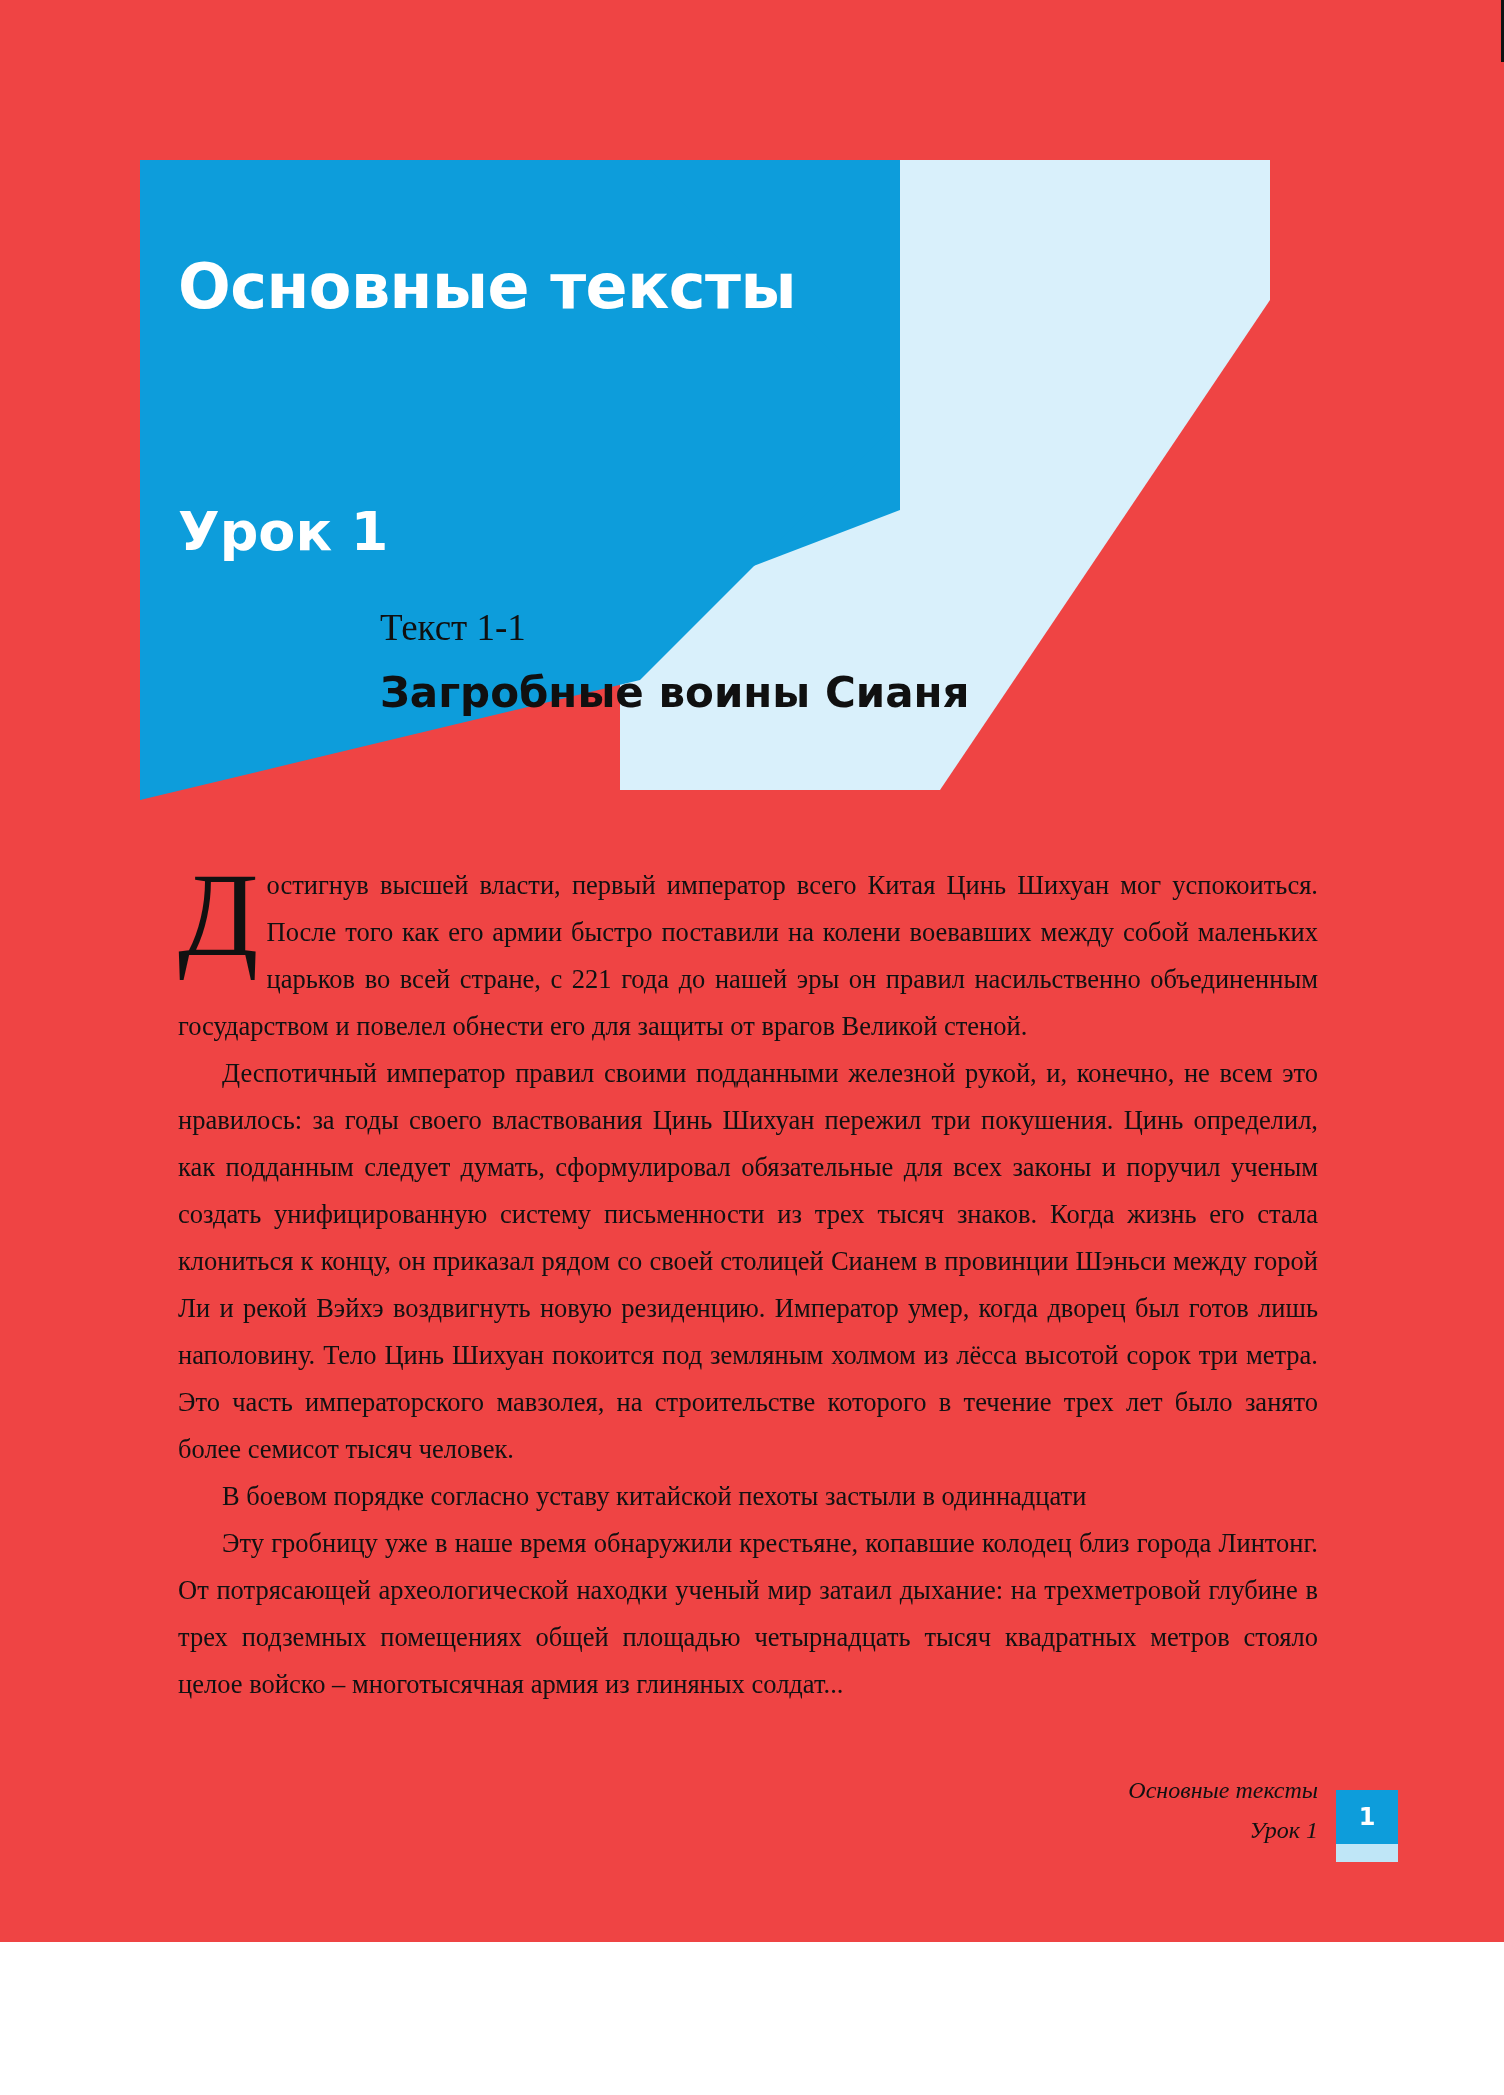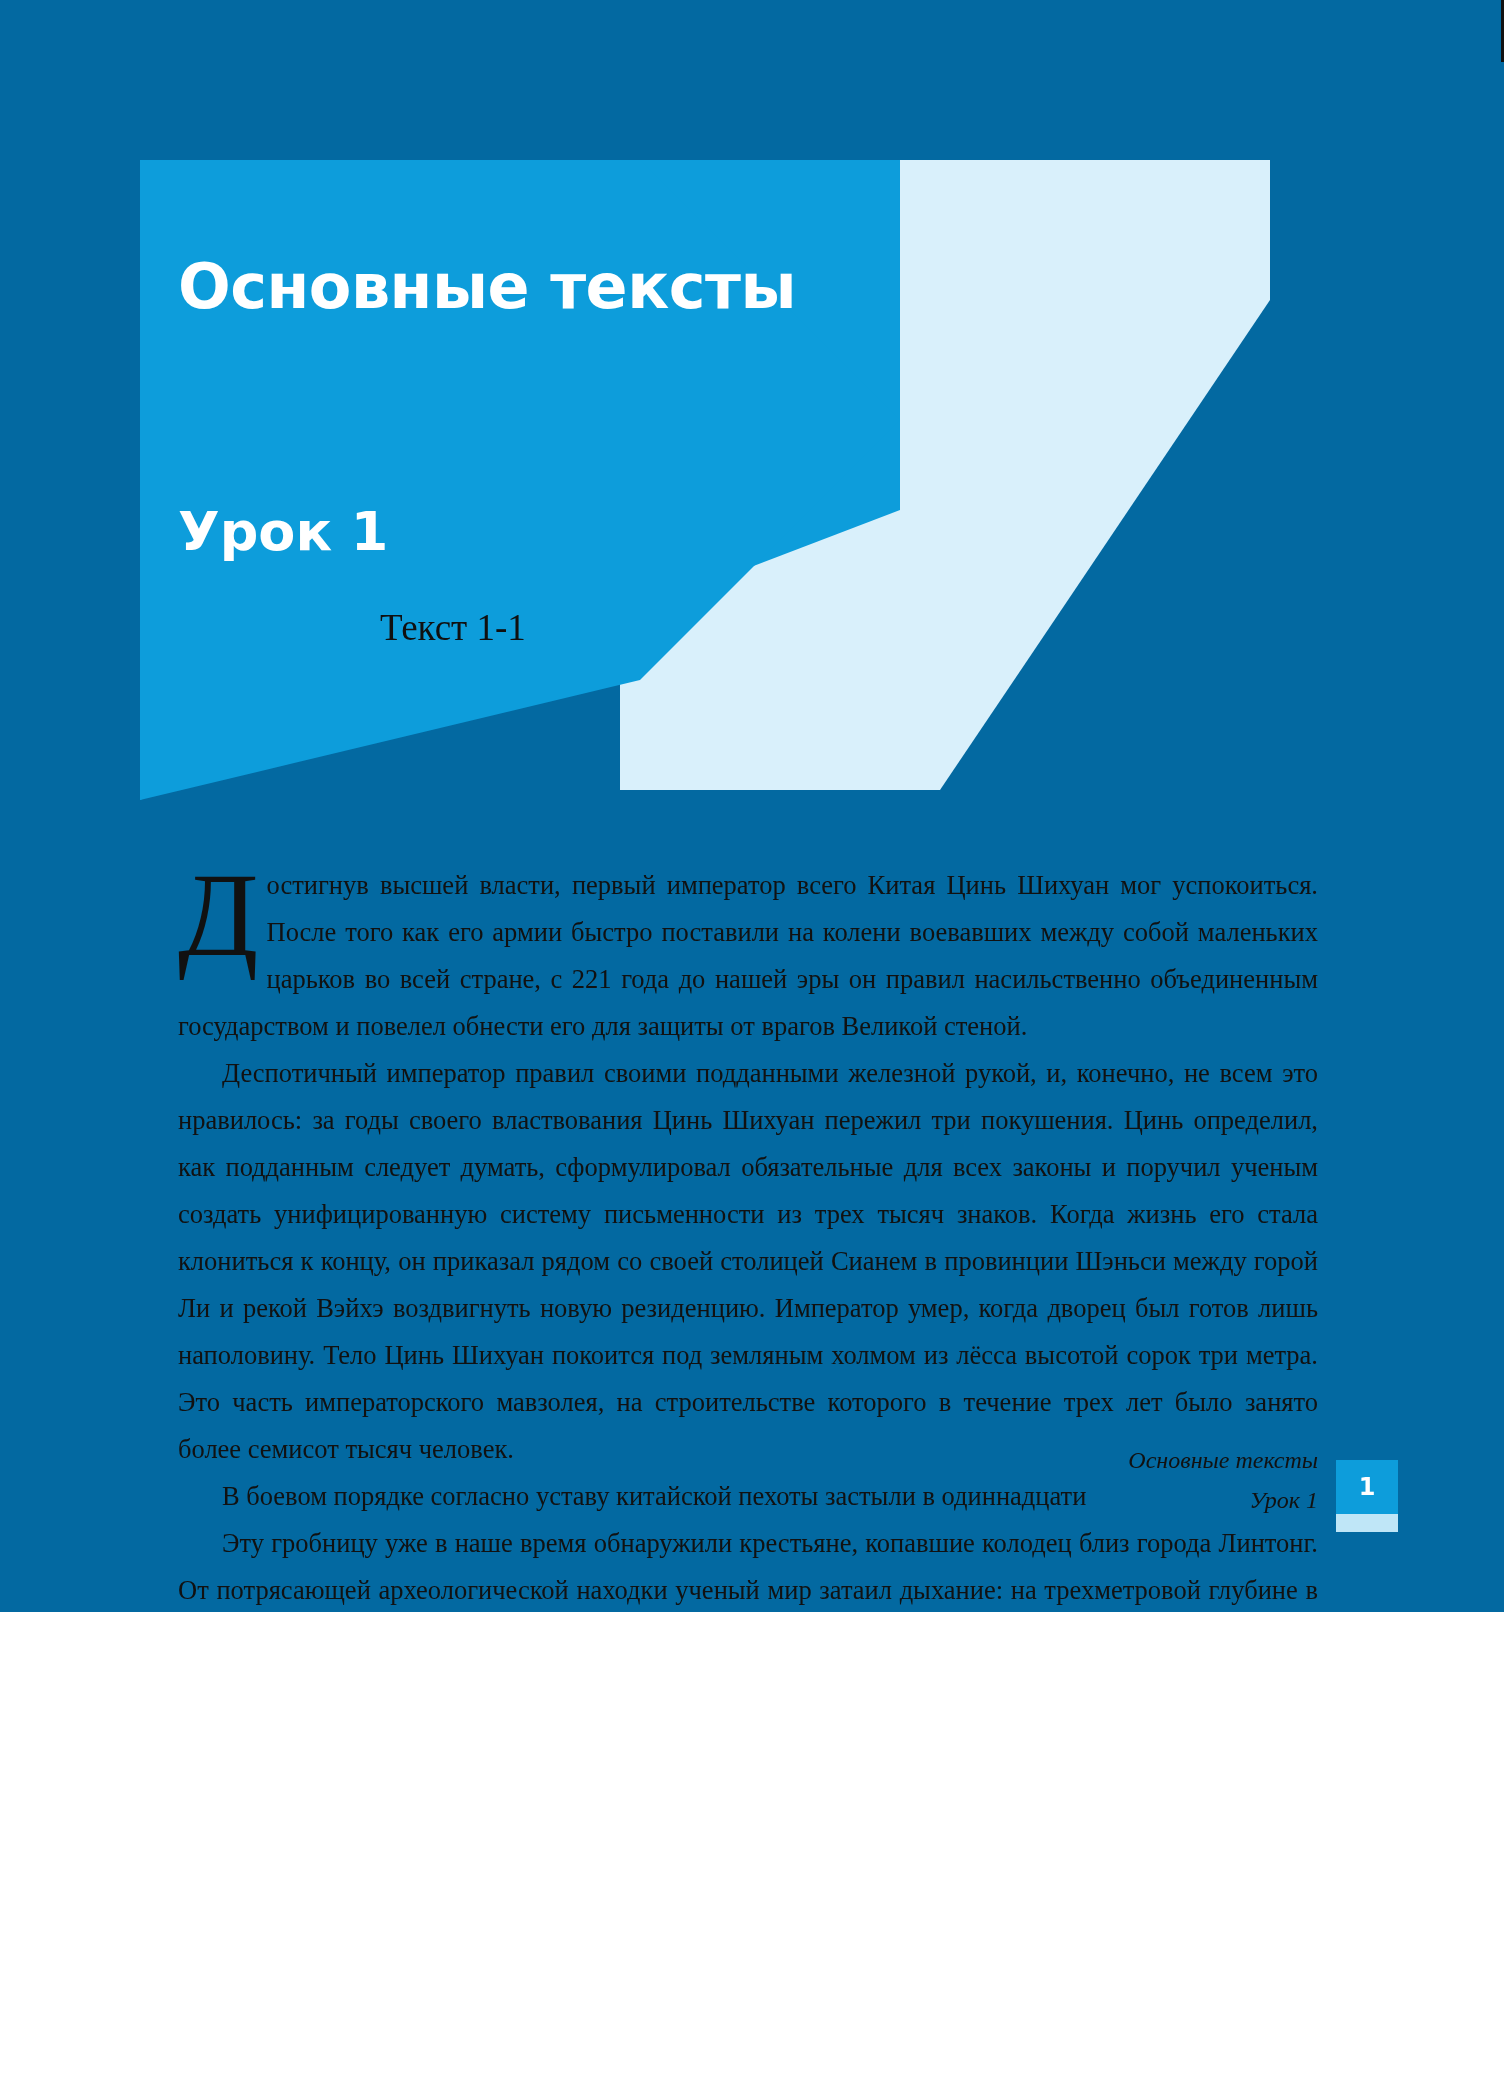--- a/index.html
+++ b/index.html
@@ -3,22 +3,22 @@
 <meta charset="utf-8">
 <style>
   html, body {
     margin: 0;
     padding: 0;
     background: #ffffff;
   }
   .page {
     position: relative;
     width: 1504px;
-    height: 1612px;
-    background: #0369a1;
+    height: 1942px;
+    background: #ef4444;
     overflow: hidden;
     font-family: "Liberation Serif", serif;
   }
 
   
   .hero {
     position: absolute;
     left: 0;
     top: 0;
     width: 1504px;
@@ -152,20 +152,21 @@
     <svg width="1504" height="830" viewBox="0 0 1504 830" xmlns="http://www.w3.org/2000/svg">
       <polygon points="620,160 1270,160 1270,300 940,790 620,790" fill="#d9f0fb"></polygon>
       <polygon points="140,160 900,160 900,420 900,510 140,800" fill="#0d9ddb"></polygon>
       <polygon points="140,160 640,160 900,420 640,680 140,800" fill="#0d9ddb"></polygon>
     </svg>
   </div>
 
   <div class="hero-title">Основные тексты</div>
   <div class="lesson-title">Урок 1</div>
   <div class="text-label">Текст 1-1</div>
+  <div class="text-heading">Загробные воины Сианя</div>
 
   <div class="body">
     <p class="first"><span class="dropcap">Д</span><span>остигнув высшей власти, первый император всего Китая Цинь Шихуан мог успокоиться. После того как его армии быстро поставили на колени воевавших между собой маленьких царьков во всей стране, с 221 года до нашей эры он правил насильственно объединенным государством и повелел обнести его для защиты от врагов Великой стеной.</span></p>
     <p>Деспотичный император правил своими подданными железной рукой, и, конечно, не всем это нравилось: за годы своего властвования Цинь Шихуан пережил три покушения. Цинь определил, как подданным следует думать, сформулировал обязательные для всех законы и поручил ученым создать унифицированную систему письменности из трех тысяч знаков. Когда жизнь его стала клониться к концу, он приказал рядом со своей столицей Сианем в провинции Шэньси между горой Ли и рекой Вэйхэ воздвигнуть новую резиденцию. Император умер, когда дворец был готов лишь наполовину. Тело Цинь Шихуан покоится под земляным холмом из лёсса высотой сорок три метра. Это часть императорского мавзолея, на строительстве которого в течение трех лет было занято более семисот тысяч человек.</p>
     <p>В боевом порядке согласно уставу китайской пехоты застыли в одиннадцати</p>
     <p>Эту гробницу уже в наше время обнаружили крестьяне, копавшие колодец близ города Линтонг. От потрясающей археологической находки ученый мир затаил дыхание: на трехметровой глубине в трех подземных помещениях общей площадью четырнадцать тысяч квадратных  метров  стояло  целое  войско – многотысячная армия из глиняных солдат...</p>
   </div>
 
   <div class="footer">
     <div>Основные тексты</div>

